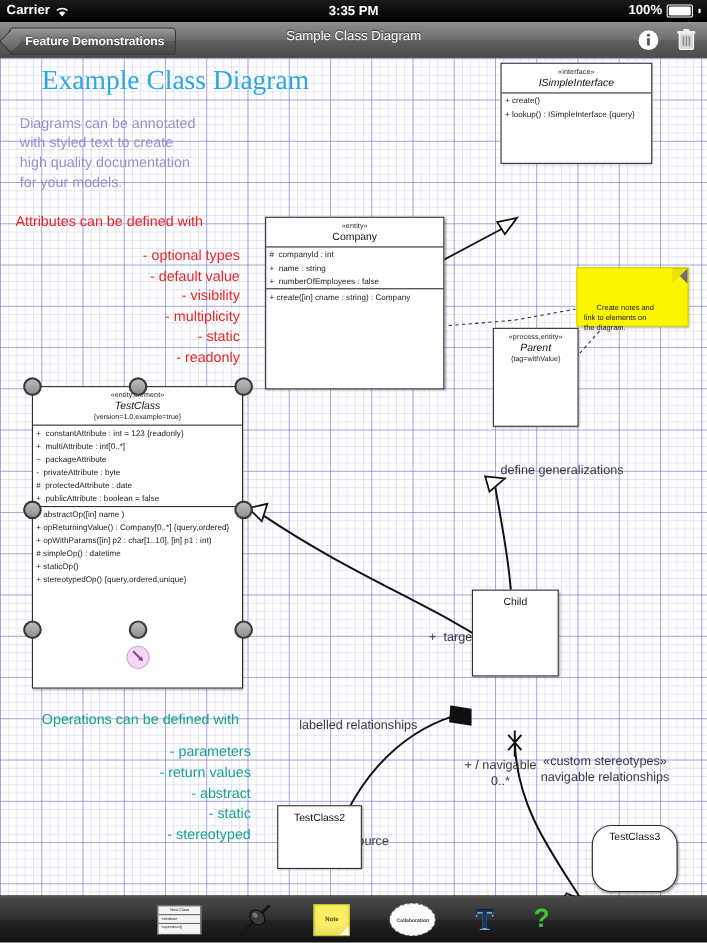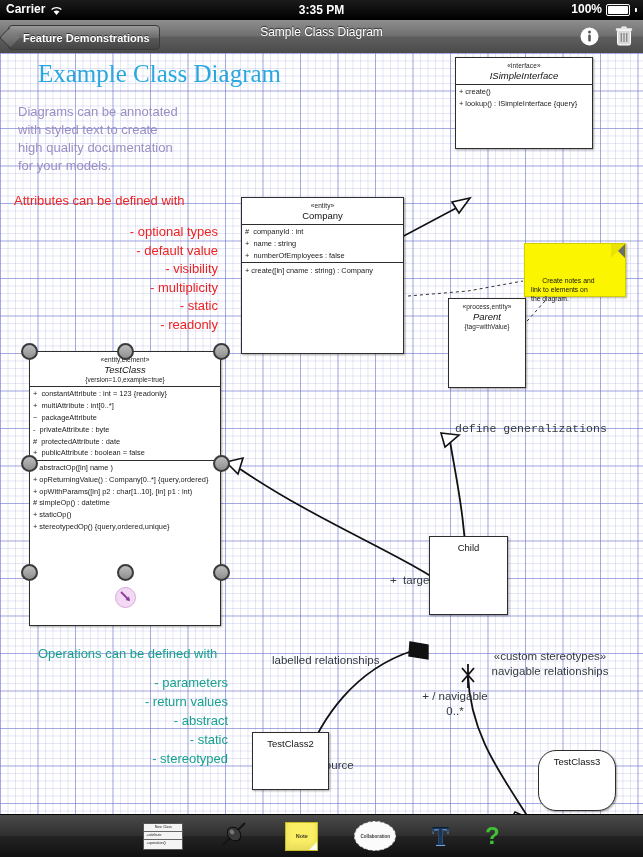--- a/index.html
+++ b/index.html
@@ -253,25 +253,25 @@
 - readonly</div>
 
     <div class="anno anno-teal" style="left:38px; top:593px;">Operations can be defined with</div>
 
     <div class="anno anno-teal-list" style="left:0px; top:620px; width:228px;">- parameters
 - return values
 - abstract
 - static
 - stereotyped</div>
 
-    <div class="anno anno-dark" style="left:455px; top:369px;font-family:Liberation Mono, monospace;">define generalizations</div>
+    <div class="anno anno-dark" style="left:455px; top:369px;">define generalizations</div>
 
     <div class="anno anno-dark" style="left:272px; top:601px;">labelled relationships</div>
 
-    <div class="anno anno-dark-c" style="left:470px; top:596px; width:160px;">«custom stereotypes»
+    <div class="anno anno-dark-c" style="left:470px; top:632px; width:160px;">«custom stereotypes»
 navigable relationships</div>
 
     <div class="anno anno-dark" style="left:390px; top:521px;">+  target</div>
 
     <div class="anno anno-dark" style="left:306px; top:706px;">+  source</div>
 
     <div class="anno anno-dark-c" style="left:400px; top:636px; width:110px;">+ / navigable
 0..*</div>
 
     <div class="umlbox" style="left:455px; top:4px; width:138px; height:92px;">

